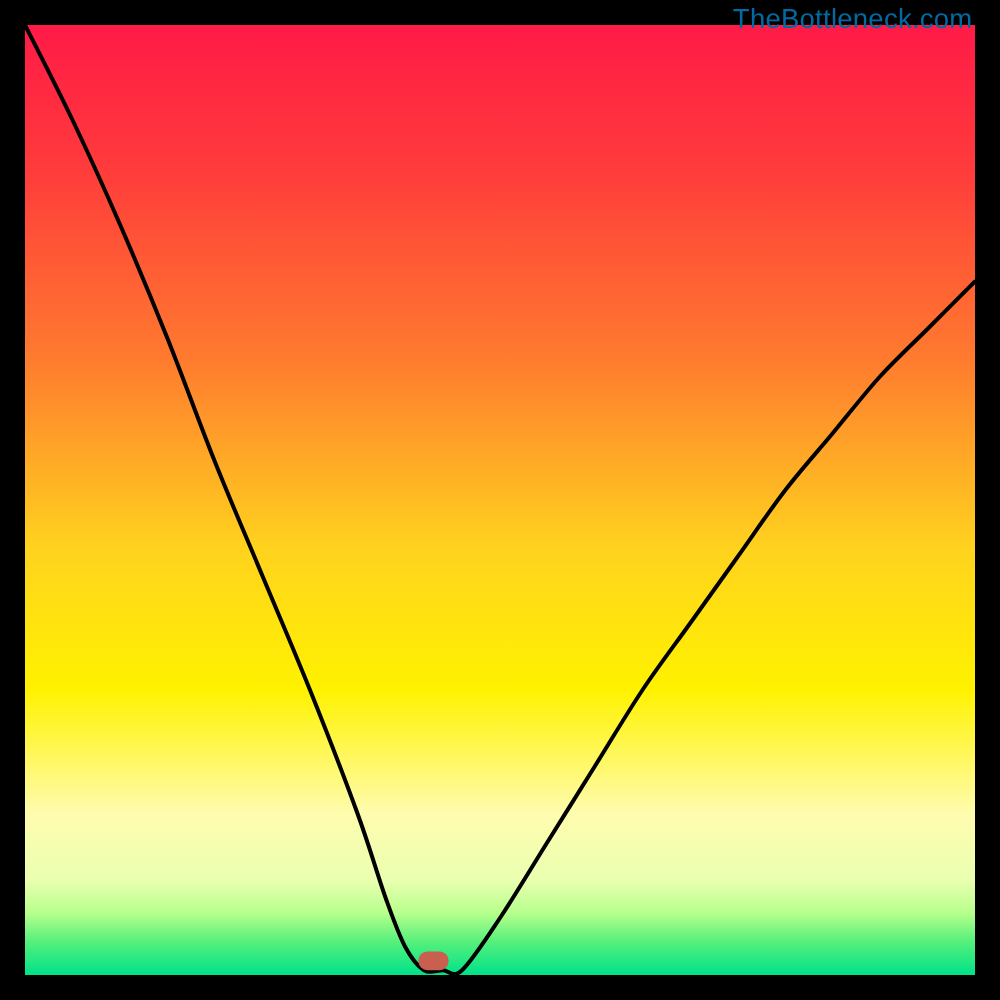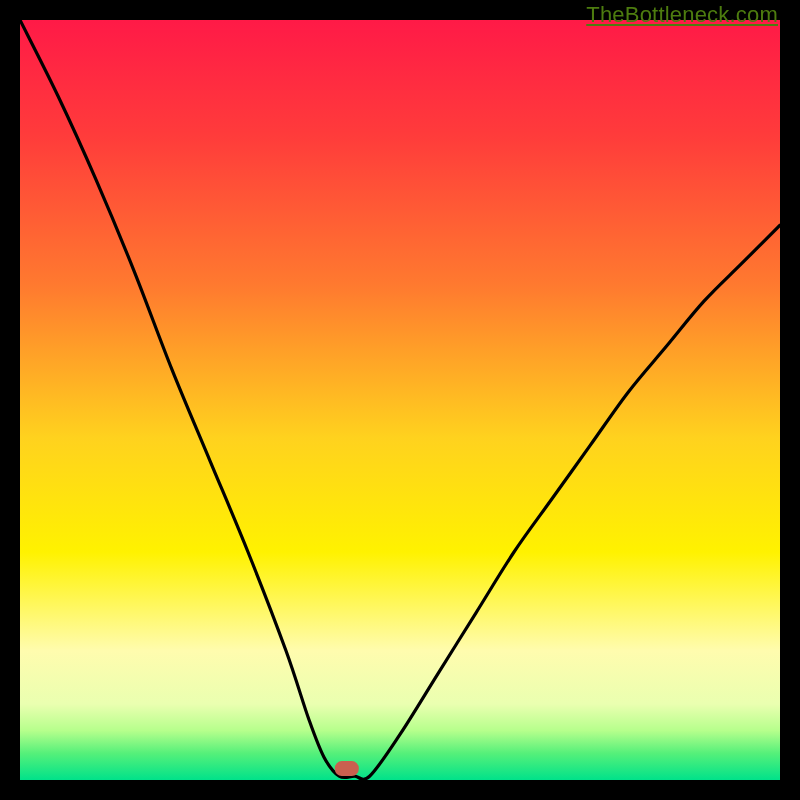--- a/index.html
+++ b/index.html
@@ -23,26 +23,25 @@
     position: absolute;
     left: 0;
     top: 0;
     width: 760px;
     height: 760px;
   }
   .watermark {
     position: absolute;
     top: 2px;
     right: 22px;
-    color: #4d7c0f;
+    color: #0369a1;
     font-size: 22px;
     font-weight: 500;
     letter-spacing: 0.2px;
     user-select: none;
-    text-decoration: underline;
   }
 </style>
 </head>
 <body>
 
 <div class="frame">
   <svg class="plot" viewBox="0 0 760 760">
     <defs>
       <linearGradient id="bg-grad" x1="0" y1="0" x2="0" y2="1">
           <stop offset="0%" stop-color="#ff1a47"></stop>

